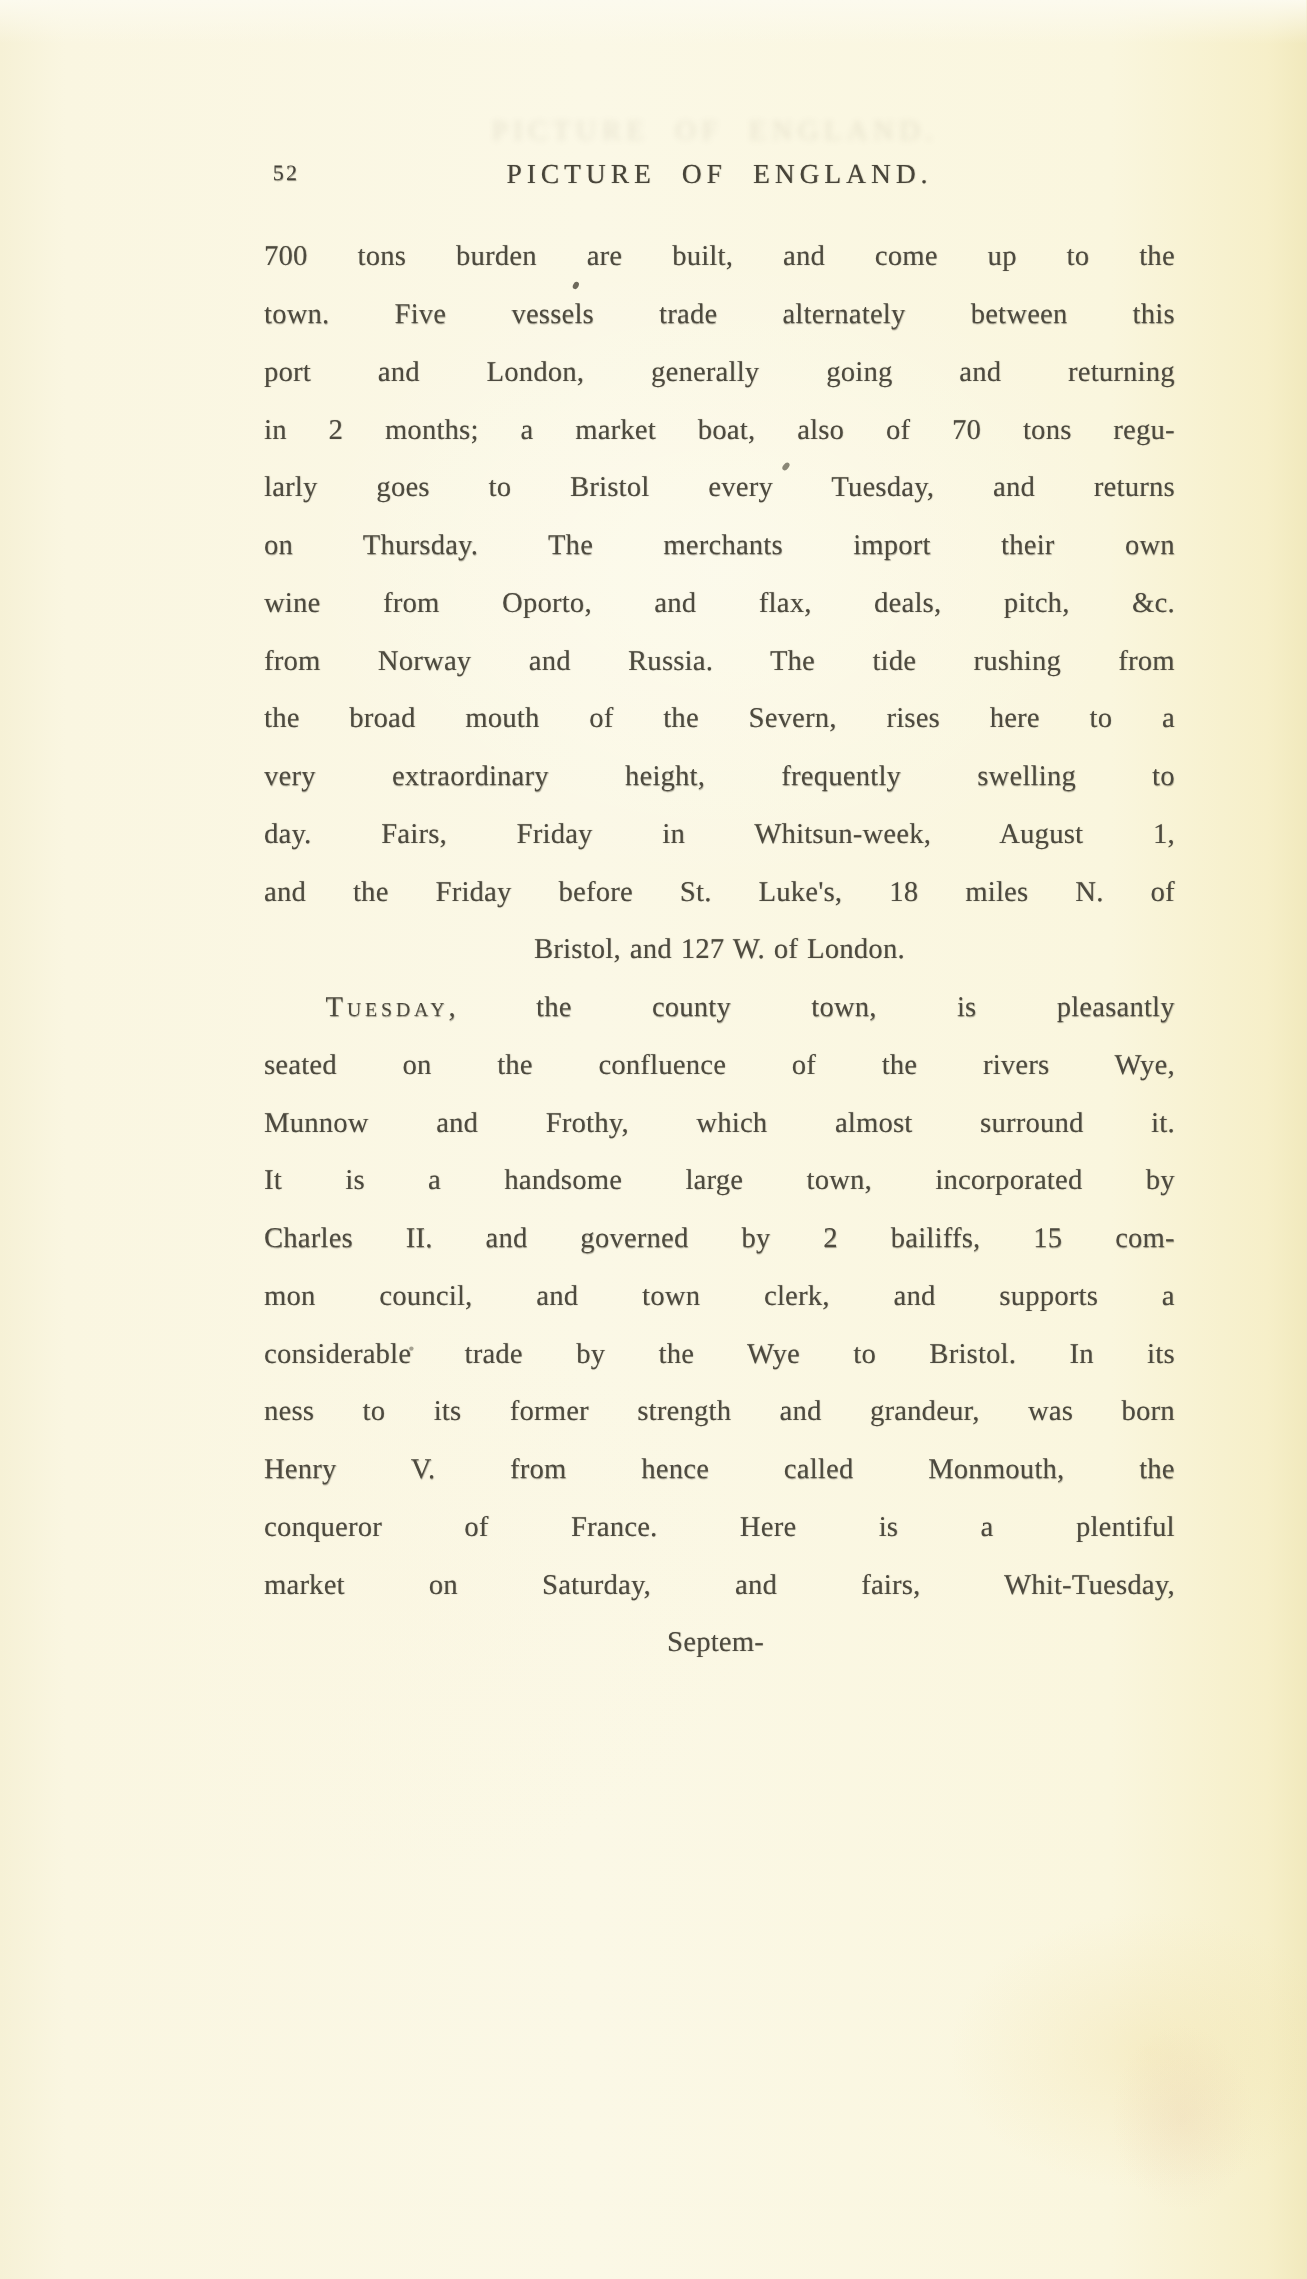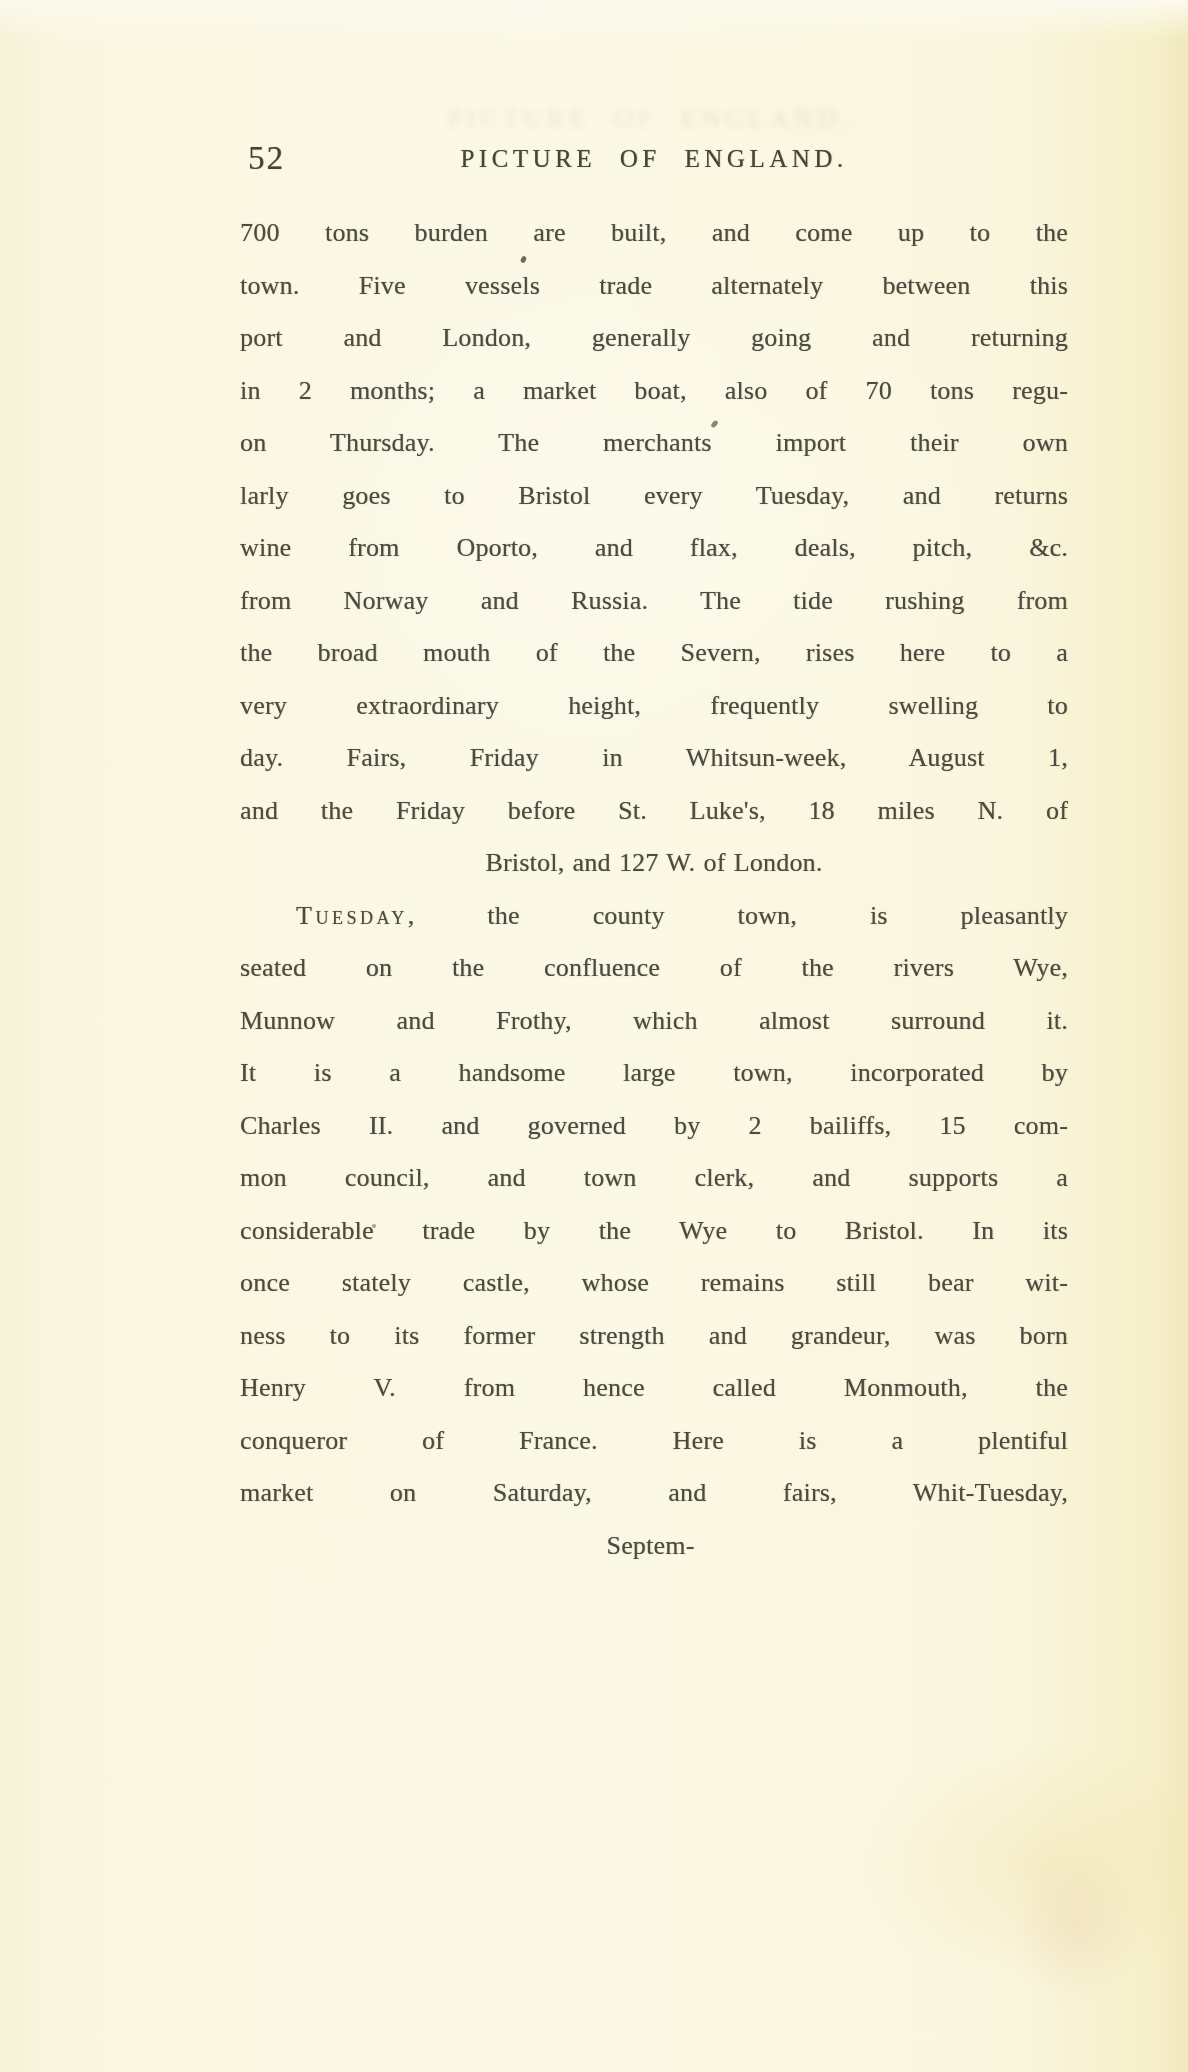--- a/index.html
+++ b/index.html
@@ -26,21 +26,21 @@
     position: absolute;
     left: 240px;
     top: 140px;
     width: 828px;
     height: 42px;
   }
   .page-number {
     position: absolute;
     left: 8px;
     top: 0;
-    font-size: 33px;
+    font-size: 20px;
     line-height: 36px;
     letter-spacing: 2px;
     color: #45423a;
     text-shadow: 0.4px 0.4px 0.8px rgba(64,60,46,0.55);
   }
   .running-title {
     position: absolute;
     left: 0;
     right: 0;
     top: 2px;
@@ -123,37 +123,36 @@
   <div class="header">
     <div class="page-number">52</div>
     <div class="running-title">PICTURE OF ENGLAND.</div>
   </div>
 
   <div class="body-text" id="body-lines">
       <div class="line justify">700 tons burden are built, and come up to the</div>
       <div class="line justify">town. Five vessels trade alternately between this</div>
       <div class="line justify">port and London, generally going and returning</div>
       <div class="line justify">in 2 months; a market boat, also of 70 tons regu-</div>
+      <div class="line justify">larly goes to Bristol every Tuesday, and returns</div>
       <div class="line justify">on Thursday. The merchants import their own</div>
-      <div class="line justify">larly goes to Bristol every Tuesday, and returns</div>
       <div class="line justify">wine from Oporto, and flax, deals, pitch, &amp;c.</div>
       <div class="line justify">from Norway and Russia. The tide rushing from</div>
       <div class="line justify">the broad mouth of the Severn, rises here to a</div>
       <div class="line justify">very extraordinary height, frequently swelling to</div>
       <div class="line justify">day. Fairs, Friday in Whitsun-week, August 1,</div>
       <div class="line justify">and the Friday before St. Luke's, 18 miles N. of</div>
       <div class="line left">Bristol, and 127 W. of London.</div>
       <div class="line justify indent"><span class="sc">Tuesday</span>, the county town, is pleasantly</div>
       <div class="line justify">seated on the confluence of the rivers Wye,</div>
       <div class="line justify">Munnow and Frothy, which almost surround it.</div>
       <div class="line justify">It is a handsome large town, incorporated by</div>
       <div class="line justify">Charles II. and governed by 2 bailiffs, 15 com-</div>
       <div class="line justify">mon council, and town clerk, and supports a</div>
       <div class="line justify">considerable trade by the Wye to Bristol. In its</div>
-      <div class="line justify">once stately castle, whose remains still bear wit-</div>
       <div class="line justify">ness to its former strength and grandeur, was born</div>
       <div class="line justify">Henry V. from hence called Monmouth, the</div>
       <div class="line justify">conqueror of France. Here is a plentiful</div>
       <div class="line justify">market on Saturday, and fairs, Whit-Tuesday,</div>
       <div class="line right">Septem-</div>
     </div>
 
   <span class="speck s1"></span>
   <span class="speck s2"></span>
   <span class="speck s3"></span>

